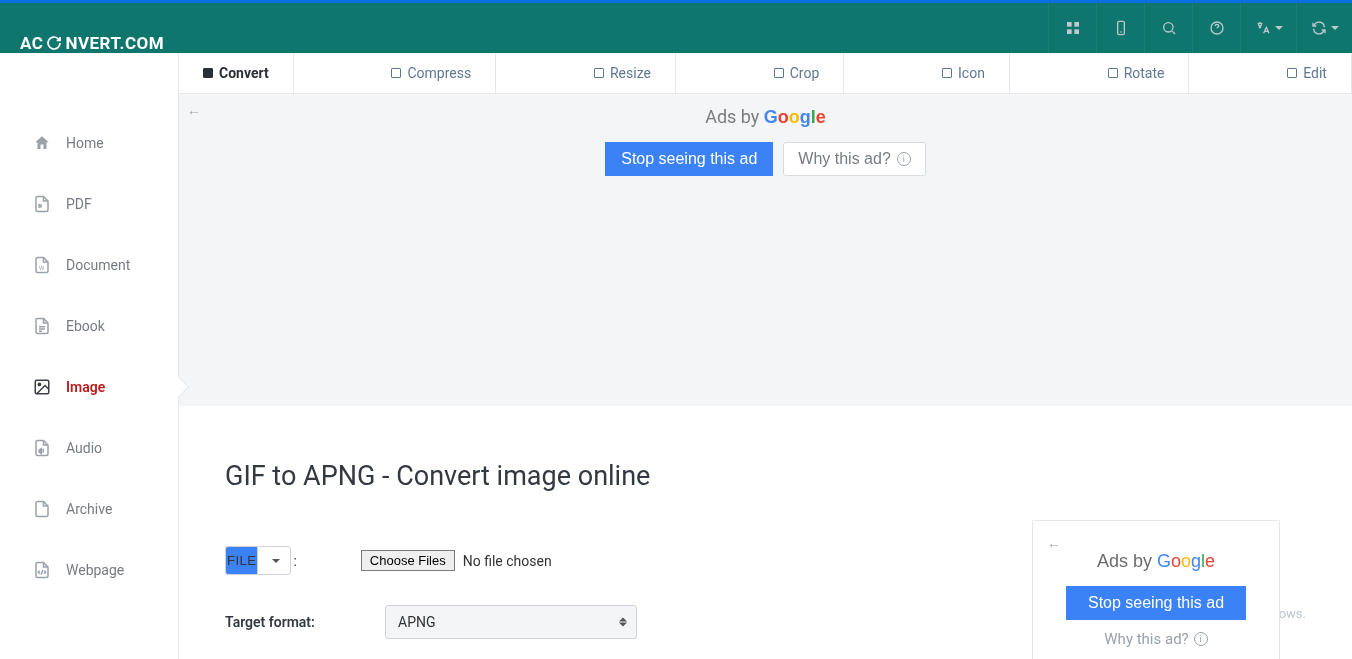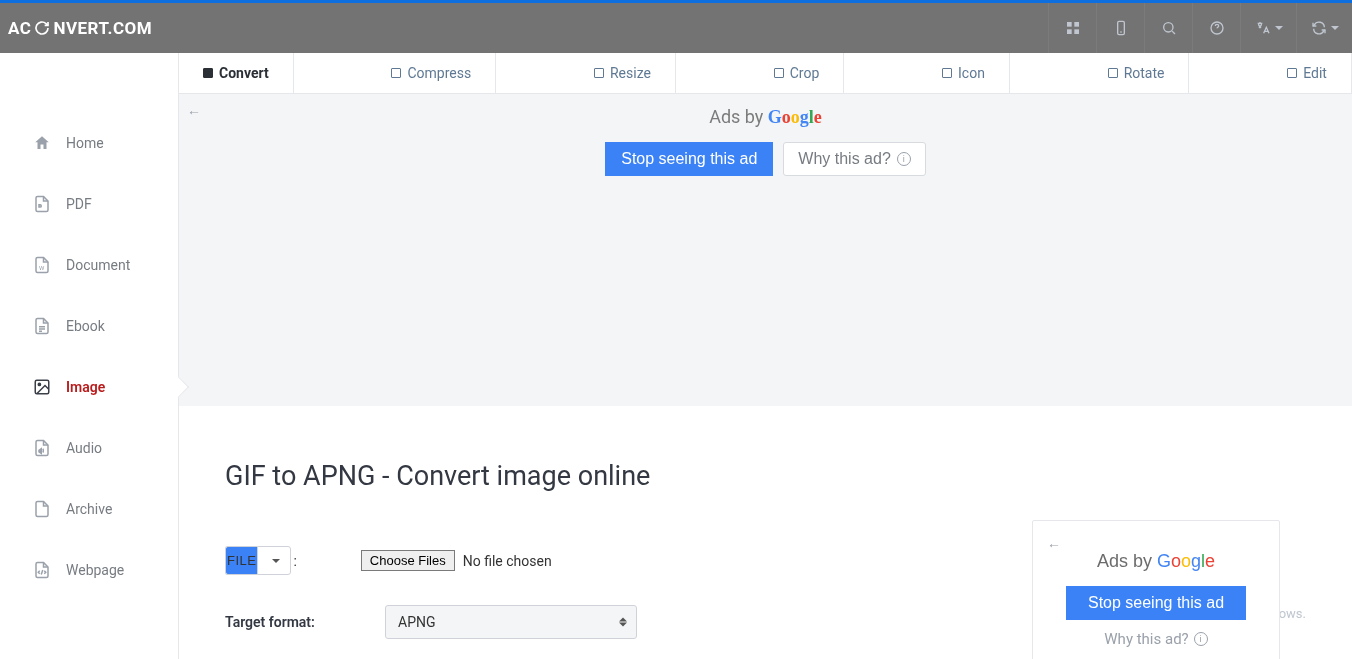--- a/index.html
+++ b/index.html
@@ -9,25 +9,25 @@
       width: 1352px;
       height: 659px;
       overflow: hidden;
       position: relative;
     }
     
     .top-accent { height: 3px; background: #0d6edf; }
     
     .header {
       height: 50px;
-      background: #737373;
-      display: flex;
-      align-items: center;
+      background: #0f766e;
+      display: flex;
+      align-items: flex-end;
       justify-content: space-between;
-      padding-left: 8px;
+      padding-left: 20px;
     }
     .logo {
       color: #fff;
       font-size: 17px;
       font-weight: 700;
       letter-spacing: 0.5px;
       display: flex;
       align-items: center;
     }
     .logo-spin {
@@ -148,21 +148,21 @@
       font-size: 14px;
       cursor: pointer;
     }
     .ad-head {
       text-align: center;
       color: #7c7c7c;
       font-size: 18px;
       margin-top: 4px;
     }
     .ad-head .google {
-      font-family: Liberation Serif, serif;
+      font-family: Liberation Sans, sans-serif;
       font-weight: 600;
       color: #6c6c6c;
     }
     .ad-buttons {
       display: flex;
       justify-content: center;
       gap: 10px;
       margin-top: 14px;
     }
     .ad-btn-primary {

